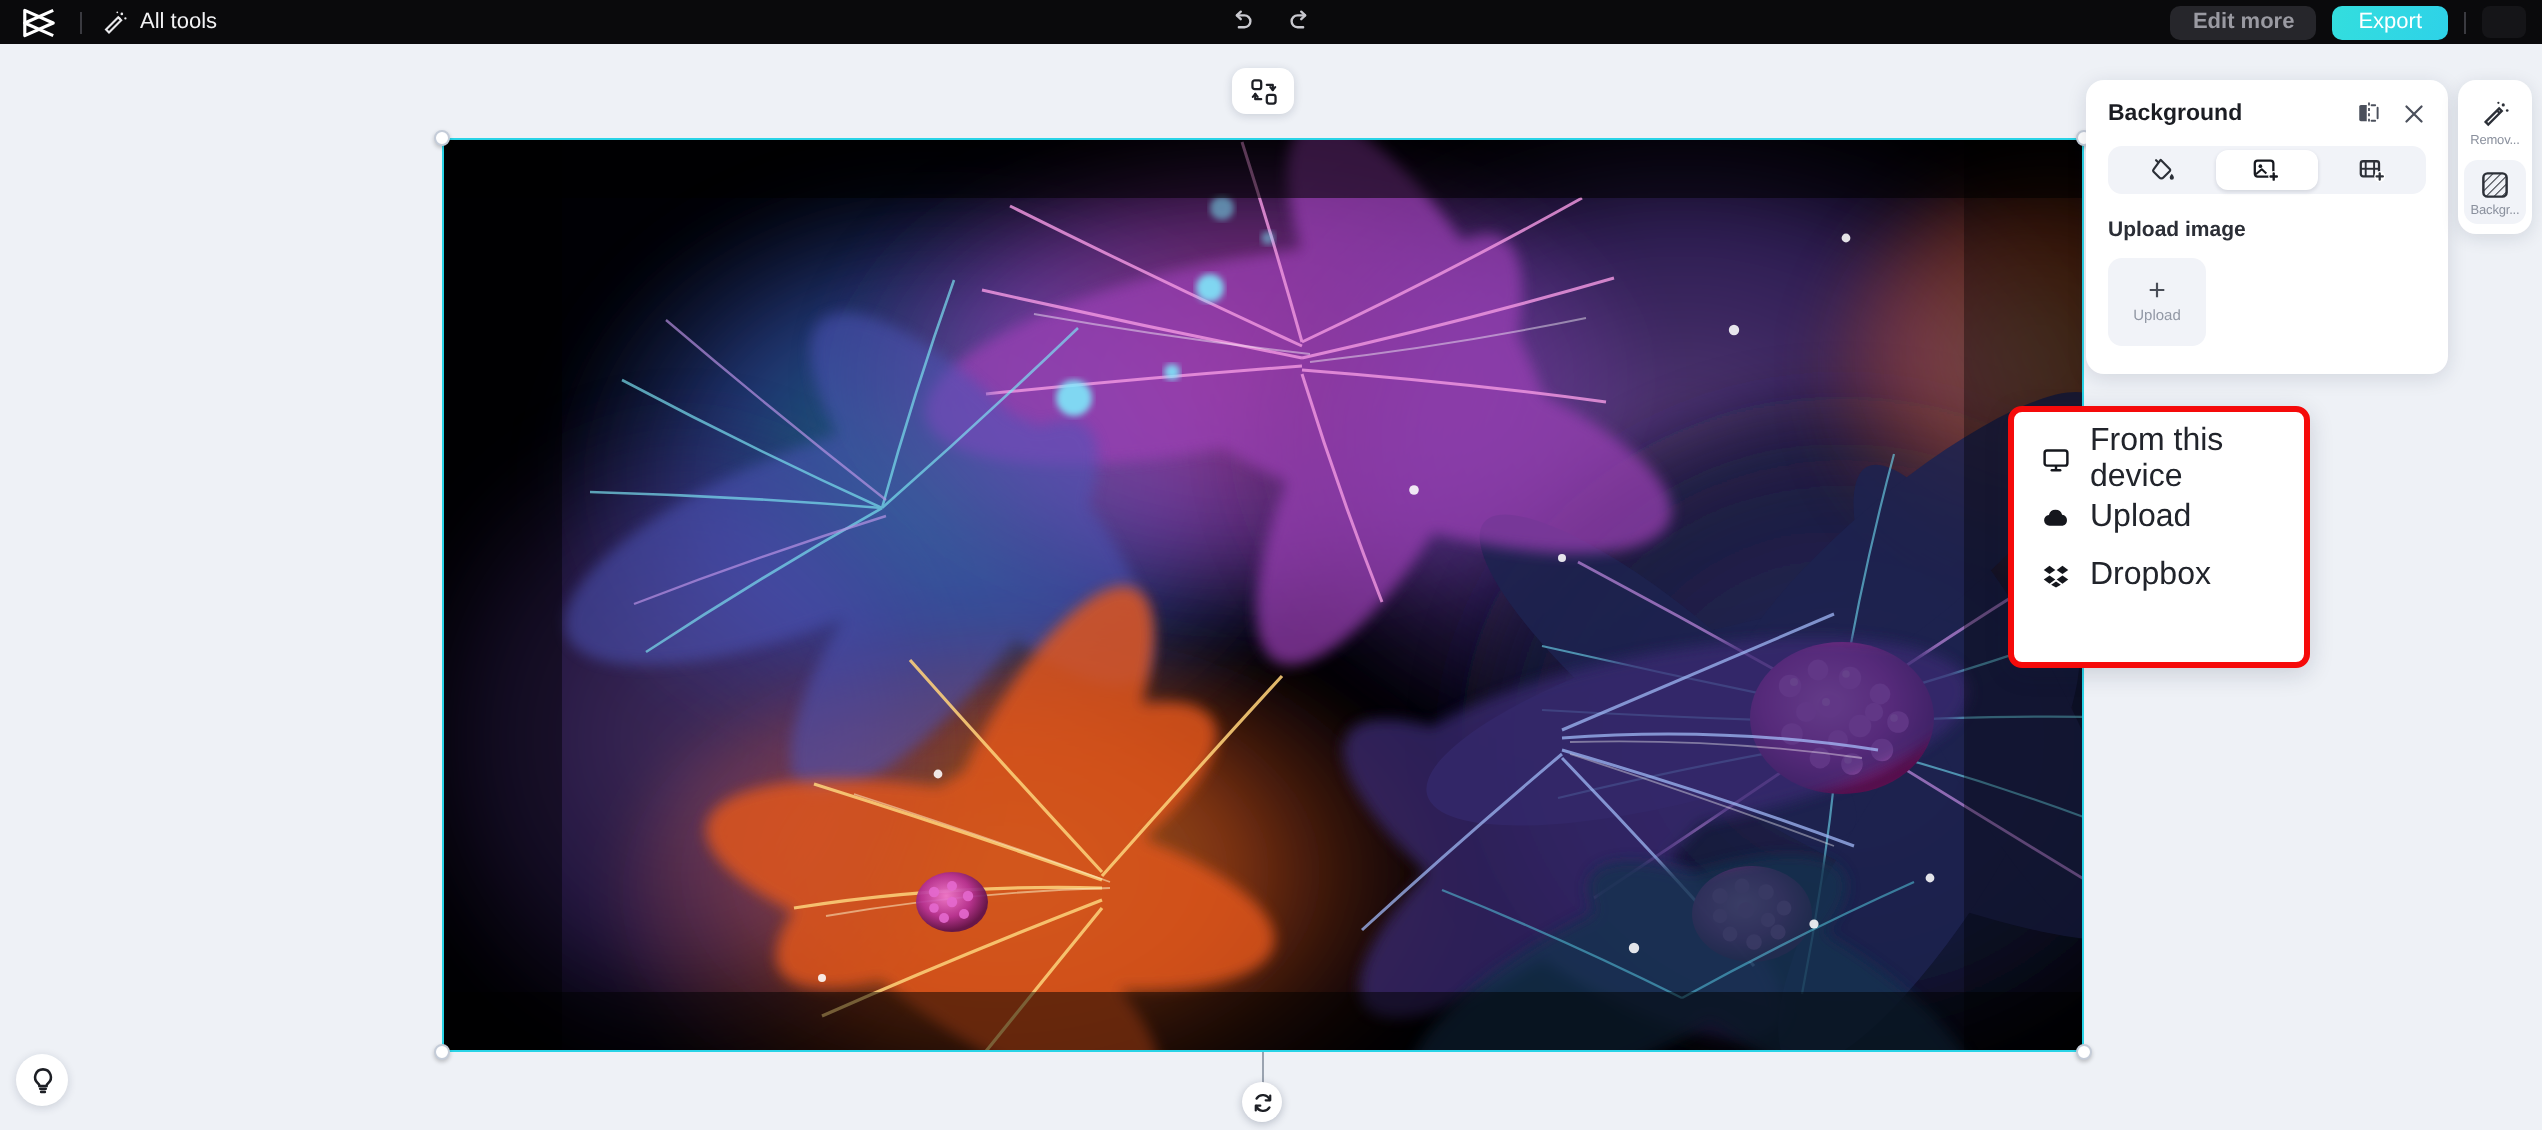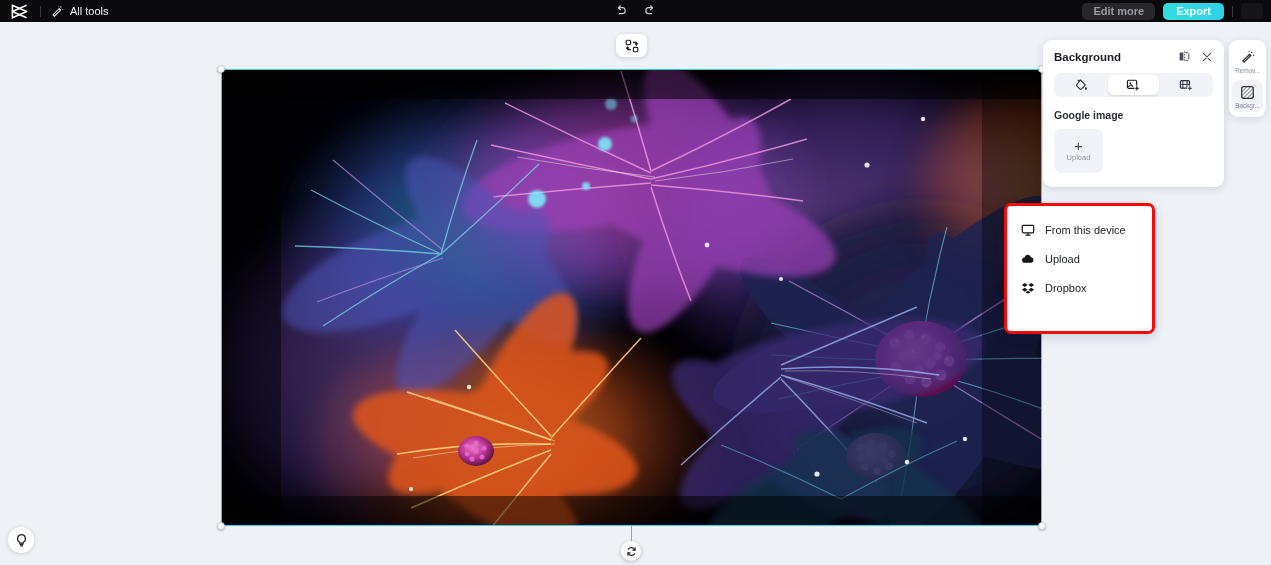--- a/index.html
+++ b/index.html
@@ -37,21 +37,21 @@
   }
   .btn-editmore {
     background: #26262b; color: #9a9aa2;
     font-size: 11px; font-weight: bold;
     border: none; border-radius: 5px;
     padding: 4px 11px; cursor: pointer;
     height: 17px; line-height: 9px;
   }
   .btn-export {
     background: linear-gradient(100deg,#33dede 0%,#2ed2e8 100%);
-    color: #ffffff; font-size: 11px; font-weight: bold;
+    color: #ffffff; font-size: 11px; font-weight: normal;
     border: none; border-radius: 5px;
     padding: 4px 13px; cursor: pointer;
     height: 17px; line-height: 9px;
   }
   .hdr-divider2 { width: 1px; height: 11px; background: #3a3a40; }
   .avatar-slot { width: 22px; height: 16px; border-radius: 4px; background: #151518; }
 
   
   #workspace {
     position: absolute; top: 22px; left: 0;
@@ -150,21 +150,21 @@
     background: #ffffff; border-radius: 7px;
     border: 3px solid #f50a0a;
     box-shadow: 0 3px 12px rgba(20,30,60,.16);
     padding: 9px 0;
   }
   .menu-item {
     display: flex; align-items: center; gap: 10px;
     height: 29px; padding: 0 14px; cursor: pointer;
   }
   .mi-icon { width: 14px; height: 14px; display: flex; align-items: center; justify-content: center; flex: 0 0 14px; }
-  .mi-label { font-size: 11px; color: #21242b; }
+  .mi-label { font-size: 16px; color: #21242b; }
 
   
   #tool-rail {
     position: absolute; right: 5px; top: 18px;
     width: 37px;
     background: #ffffff; border-radius: 9px;
     box-shadow: 0 2px 9px rgba(20,30,60,.12);
     padding: 5px 3px;
     display: flex; flex-direction: column; gap: 3px;
   }
@@ -581,21 +581,21 @@
             <rect x="1.6" y="3" width="10.4" height="8.6" rx="1.3" stroke="#2c3038" stroke-width="1.3" fill="none"></rect>
             <path d="M4.4 3 V11.6 M9.2 3 V11.6" stroke="#2c3038" stroke-width="1.1"></path>
             <path d="M1.6 7.3 H12" stroke="#2c3038" stroke-width="1.1"></path>
             <circle cx="12.4" cy="11.7" r="3.1" fill="#fff"></circle>
             <path d="M12.4 9.9 V13.5 M10.6 11.7 H14.2" stroke="#2c3038" stroke-width="1.3" stroke-linecap="round"></path>
           </svg>
         </span>
       </div>
     </div>
 
-    <div class="upload-label">Google image</div>
+    <div class="upload-label">Upload image</div>
     <div class="upload-box">
       <span class="upload-plus">+</span>
       <span class="upload-txt">Upload</span>
     </div>
   </div>
 
   <div id="upload-menu">
     <div class="menu-item">
       <span class="mi-icon">
         <svg width="14" height="14" viewBox="0 0 16 16" fill="none">

